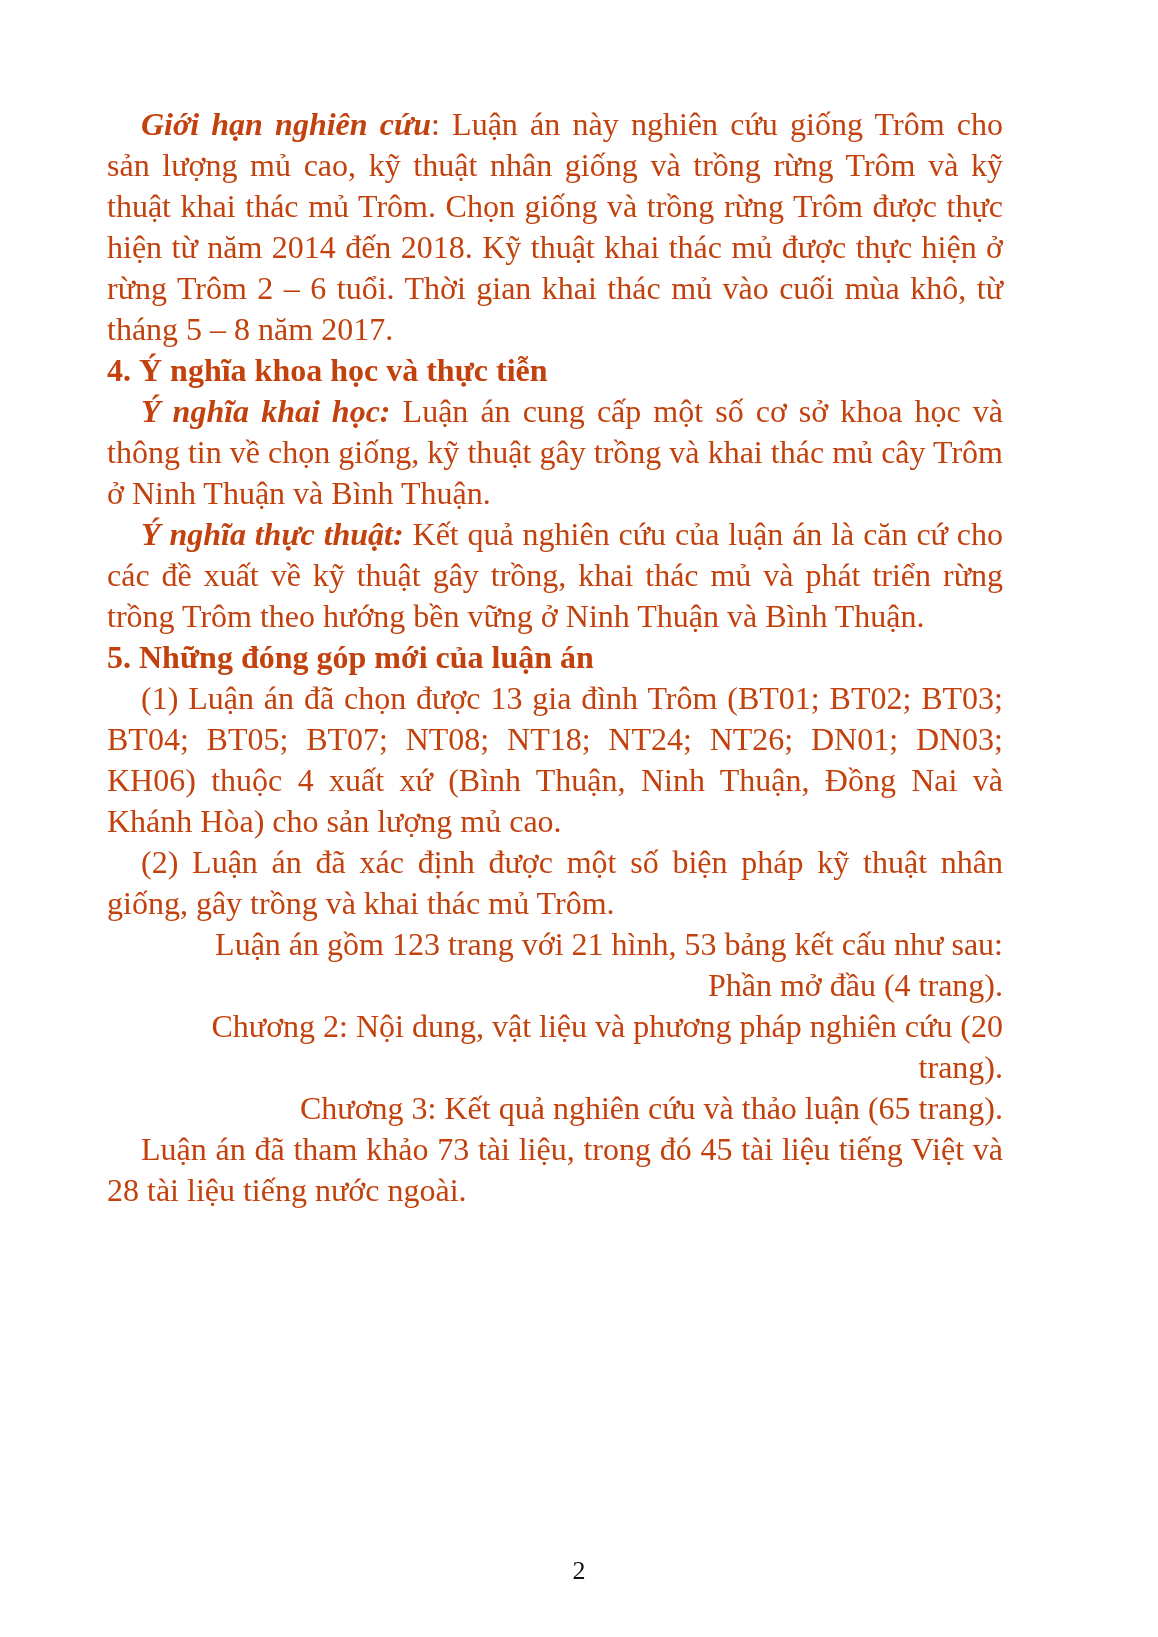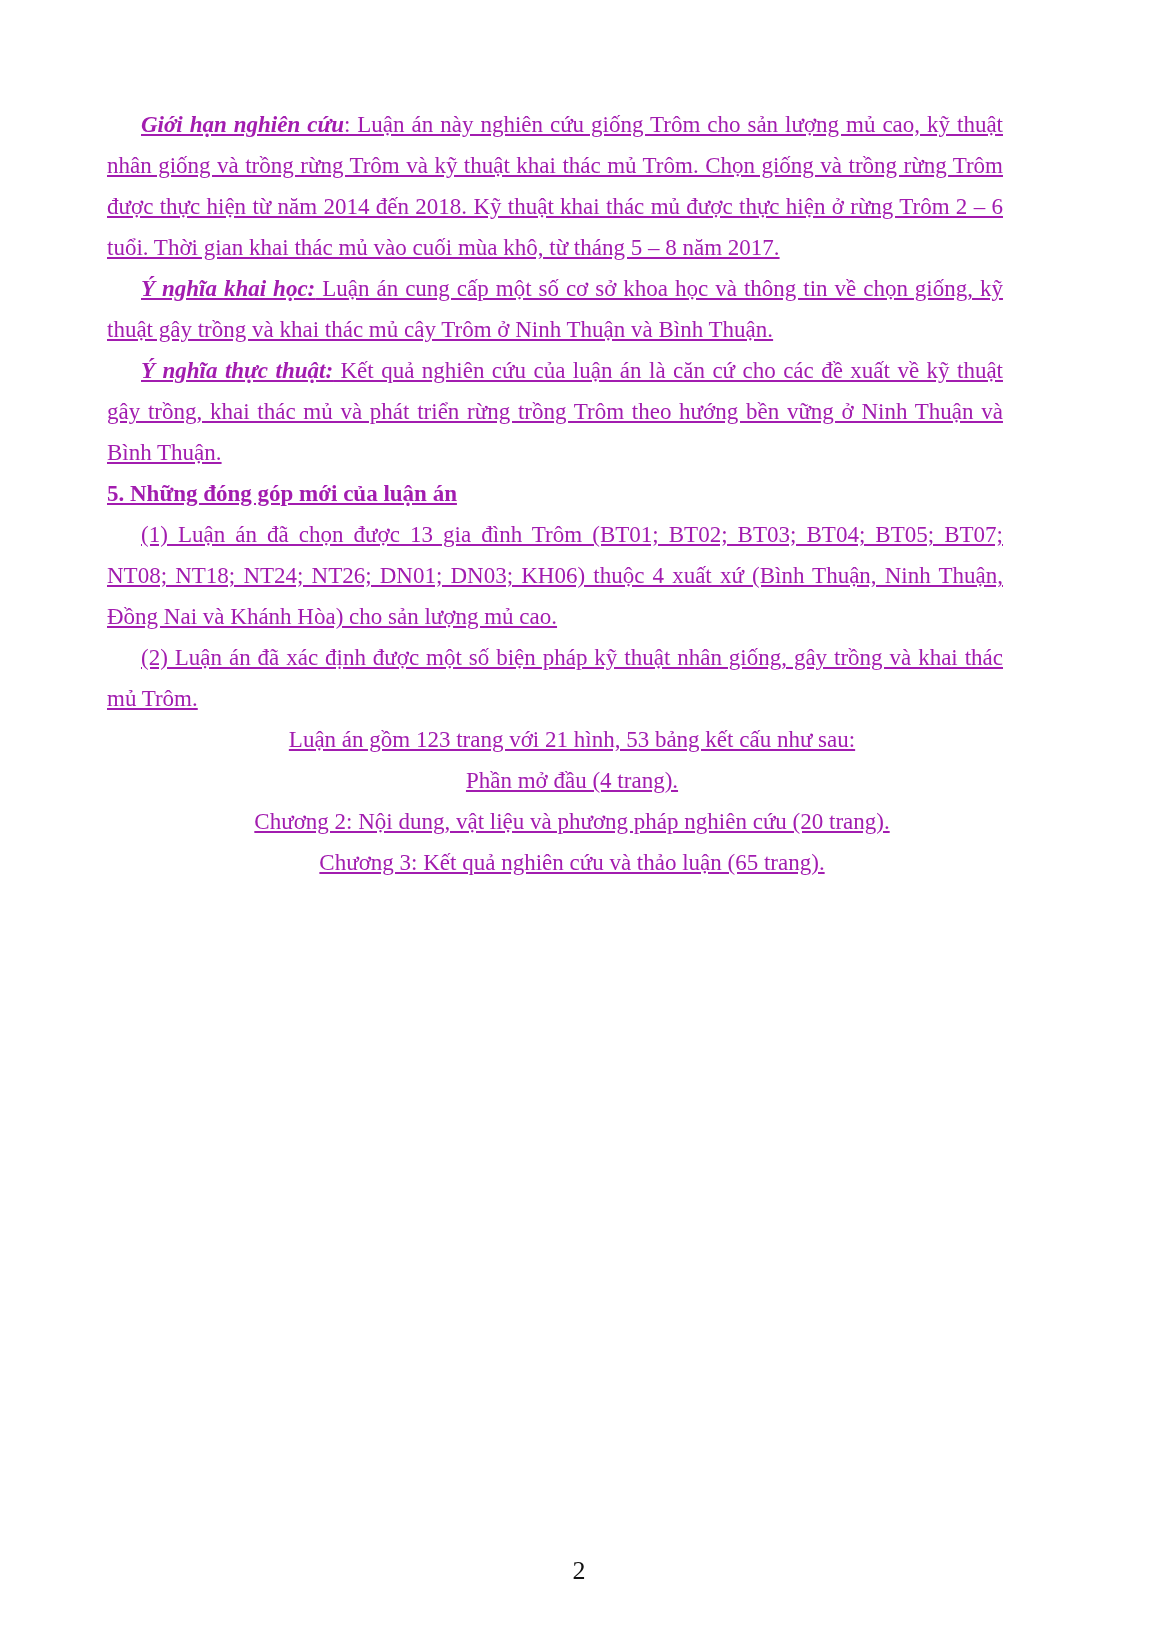--- a/index.html
+++ b/index.html
@@ -3,59 +3,60 @@
   <meta charset="utf-8">
   <style>
     html, body { margin: 0; padding: 0; background: #ffffff; }
     body { width: 1158px; height: 1637px; position: relative; overflow: hidden; }
     .page {
       position: absolute;
       left: 107px;
       top: 104px;
       width: 896px;
       font-family: "Liberation Serif", serif;
-      font-size: 23px;
+      font-size: 32px;
       line-height: 41px;
-      color: #a21caf;
-      text-decoration: underline;
+      color: #c2410c;
     }
     .p { margin: 0; text-align: justify; text-indent: 34px; }
-    .p.plain { text-indent: 34px; text-align: center; }
+    .p.plain { text-indent: 34px; text-align: right; }
     .h { margin: 0; font-weight: bold; text-align: left; }
     .lead { font-weight: bold; font-style: italic; }
     .page-number {
       position: absolute;
       left: 0; width: 1158px;
       top: 1556px;
       text-align: center;
       font-family: "Liberation Serif", serif;
       font-size: 26px;
       line-height: 30px;
       color: #111111;
     }
   </style>
 </head>
 <body>
 
 <div class="page">
 
   <p class="p"><span class="lead">Giới hạn nghiên cứu</span><span>: Luận án này nghiên cứu giống Trôm cho sản lượng mủ cao, kỹ thuật nhân giống và trồng rừng Trôm và kỹ thuật khai thác mủ Trôm. Chọn giống và trồng rừng Trôm được thực hiện từ năm 2014 đến 2018. Kỹ thuật khai thác mủ được thực hiện ở rừng Trôm 2 – 6 tuổi. Thời gian khai thác mủ vào cuối mùa khô, từ tháng 5 – 8 năm 2017.</span></p>
 
+  <p class="h">4. Ý nghĩa khoa học và thực tiễn</p>
 
   <p class="p"><span class="lead">Ý nghĩa khai học:</span><span> Luận án cung cấp một số cơ sở khoa học và thông tin về chọn giống, kỹ thuật gây trồng và khai thác mủ cây Trôm ở Ninh Thuận và Bình Thuận.</span></p>
 
   <p class="p"><span class="lead">Ý nghĩa thực thuật:</span><span> Kết quả nghiên cứu của luận án là căn cứ cho các đề xuất về kỹ thuật gây trồng, khai thác mủ và phát triển rừng trồng Trôm theo hướng bền vững ở Ninh Thuận và Bình Thuận.</span></p>
 
   <p class="h">5. Những đóng góp mới của luận án</p>
 
   <p class="p">(1) Luận án đã chọn được 13 gia đình Trôm (BT01; BT02; BT03; BT04; BT05; BT07; NT08; NT18; NT24; NT26; DN01; DN03; KH06) thuộc 4 xuất xứ (Bình Thuận, Ninh Thuận, Đồng Nai và Khánh Hòa) cho sản lượng mủ cao.</p>
   <p class="p">(2) Luận án đã xác định được một số biện pháp kỹ thuật nhân giống, gây trồng và khai thác mủ Trôm.</p>
 
 
   <p class="p plain">Luận án gồm 123 trang với 21 hình, 53 bảng kết cấu như sau:</p>
   <p class="p plain">Phần mở đầu (4 trang).</p>
   <p class="p plain">Chương 2: Nội dung, vật liệu và phương pháp nghiên cứu (20 trang).</p>
   <p class="p plain">Chương 3: Kết quả nghiên cứu và thảo luận (65 trang).</p>
 
+  <p class="p">Luận án đã tham khảo 73 tài liệu, trong đó 45 tài liệu tiếng Việt và 28 tài liệu tiếng nước ngoài.</p>
 
 </div>
 
 <div class="page-number">2</div>
 
 </body></html>

